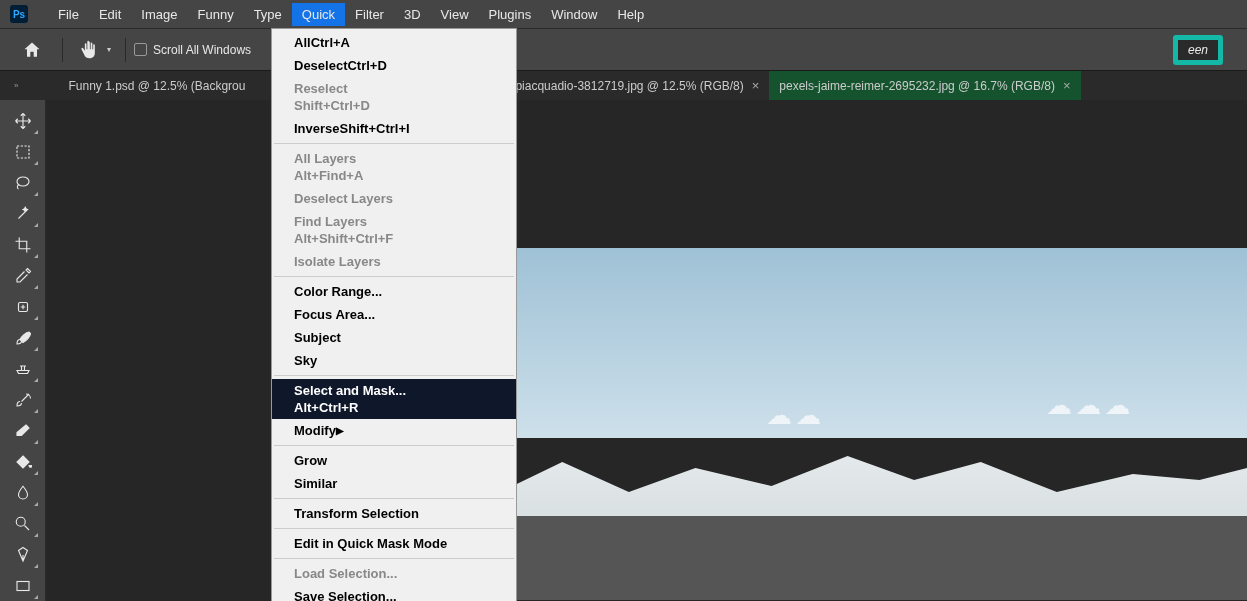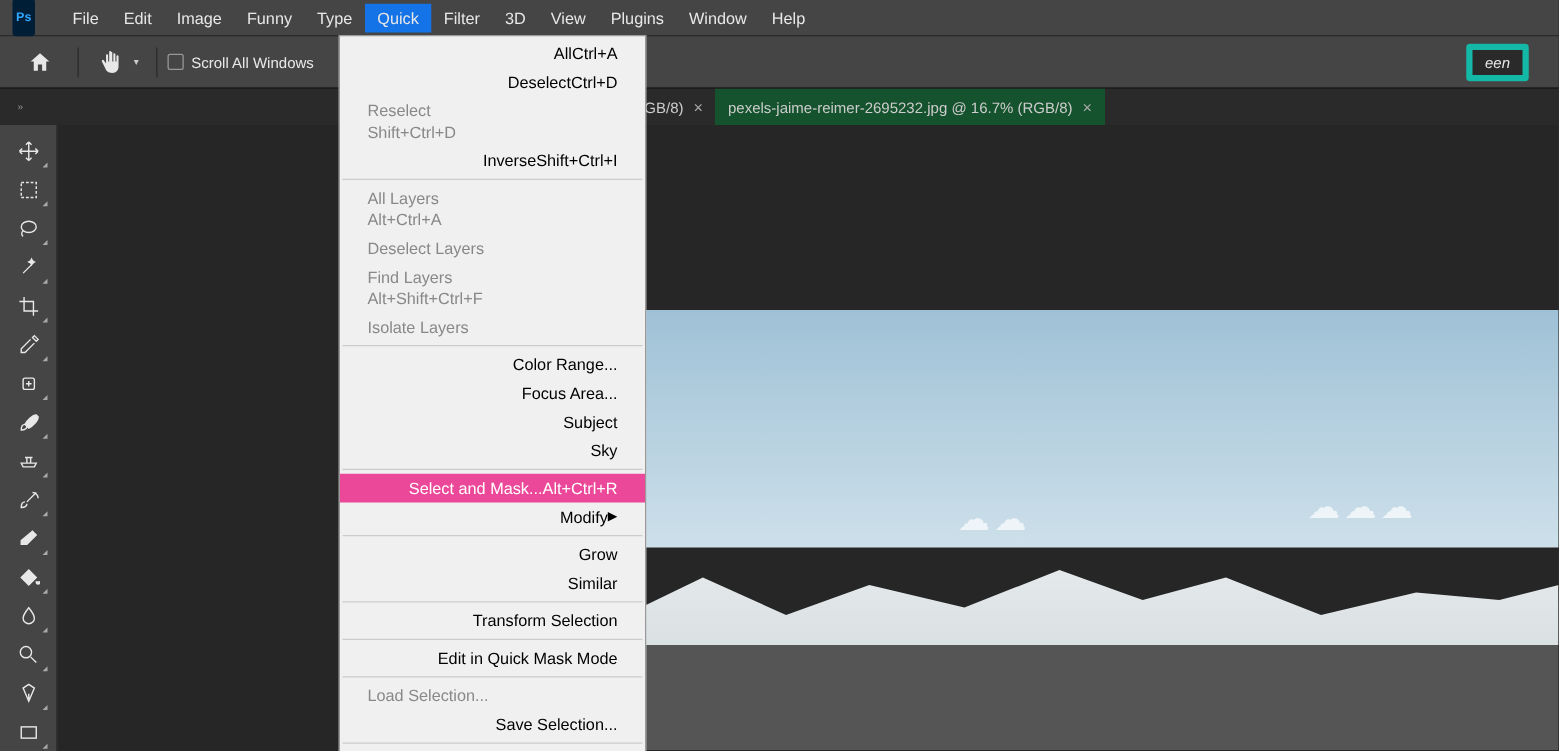--- a/index.html
+++ b/index.html
@@ -1,19 +1,19 @@
 <!DOCTYPE html>
 <html><head>
   <meta charset="utf-8">
   <style>
     * { margin: 0; padding: 0; box-sizing: border-box; font-family: -apple-system, "Segoe UI", sans-serif; }
     body { width: 1247px; height: 601px; background: #323232; overflow: hidden; position: relative; }
     
     .menubar { height: 28px; background: #454545; display: flex; align-items: center; padding: 0 10px; color: #e8e8e8; font-size: 13px; }
-    .ps-icon { width: 18px; height: 30px; background: #001e36; border-radius: 3px; display: flex; align-items: center; justify-content: center; color: #31a8ff; font-size: 10px; font-weight: bold; margin-right: 20px; }
+    .ps-icon { width: 18px; height: 18px; background: #001e36; border-radius: 3px; display: flex; align-items: center; justify-content: center; color: #31a8ff; font-size: 10px; font-weight: bold; margin-right: 20px; }
     .menu-item { padding: 4px 10px; cursor: pointer; }
     .menu-item.open { background: #1473e6; }
     
     .toolbar { height: 42px; background: #454545; display: flex; align-items: center; padding: 0 10px; color: #e8e8e8; font-size: 12px; border-top: 1px solid #2a2a2a; }
     .home-icon { width: 28px; height: 28px; display: flex; align-items: center; justify-content: center; margin: 0 8px; }
     .hand-icon { width: 28px; height: 28px; display: flex; align-items: center; justify-content: center; margin: 0 4px; }
     .dropdown-arrow { font-size: 8px; margin: 0 6px 0 0; color: #ccc; }
     .divider { width: 1px; height: 24px; background: #2a2a2a; margin: 0 8px; }
     .checkbox { width: 13px; height: 13px; border: 1px solid #999; border-radius: 2px; margin-right: 6px; display: inline-block; }
     .fit-btn { background: #2a2a2a; padding: 3px 10px; border-radius: 3px; margin-left: auto; margin-right: 14px; border: 5px solid #14b8a6; font-style: italic;}
@@ -29,23 +29,23 @@
     .tool { width: 34px; height: 32px; display: flex; align-items: center; justify-content: center; color: #e8e8e8; position: relative; }
     .tool-corner { position: absolute; bottom: 2px; right: 2px; width: 0; height: 0; border-left: 4px solid transparent; border-bottom: 4px solid #aaa; }
     .canvas { flex: 1; background: #262626; position: relative; overflow: hidden; }
     .sky-top { position:absolute; top:148px; left:250px; right:0; height:190px; background: linear-gradient(to bottom,#9fc1d6,#cde0ea);}
     .mountains { position:absolute; top:330px; left:250px; right:0; height:170px; background:#555; clip-path: polygon(0 60%, 5% 45%, 10% 55%, 15% 30%, 22% 48%, 28% 25%, 35% 50%, 42% 30%, 50% 45%, 58% 20%, 65% 40%, 72% 25%, 80% 50%, 88% 35%, 95% 40%, 100% 30%, 100% 100%, 0 100%);}
     .mountains.snow { background: linear-gradient(#e8ecee,#d4dcde); top: 332px; clip-path: polygon(0 60%, 5% 45%, 10% 55%, 15% 30%, 22% 48%, 28% 25%, 35% 50%, 42% 30%, 50% 45%, 58% 20%, 65% 40%, 72% 25%, 80% 50%, 88% 35%, 95% 40%, 100% 30%, 100% 70%, 0 70%); height: 120px;}
     .clouds { position: absolute; color: #fff; font-size: 26px; opacity: 0.7; letter-spacing: -2px;}
     .tiny-figure { position: absolute; top: 480px; left: 330px; width: 10px; height: 14px; background: #111; border-radius: 50% 50% 0 0; }
     
     .dropdown-menu { position: absolute; top: 28px; left: 271px; width: 246px; background: #f0f0f0; border: 1px solid #999; z-index: 100; font-size: 13px; color: #000; padding: 2px 0;}
-    .menu-row { display: flex; justify-content: flex-end; padding: 3px 22px; line-height: 17px; }
+    .menu-row { display: flex; justify-content: flex-start; padding: 3px 22px; line-height: 17px; font-weight: bold; }
     .menu-row.disabled { color: #888; flex-direction: column; }
-    .menu-row.hover { background: #ec4899; color: #fff; }
+    .menu-row.hover { background: #0f172a; color: #fff; flex-direction: column; }
     .menu-sep { height: 1px; background: #ccc; margin: 3px 2px; }
     .submenu-arrow { font-size: 10px; }
     .shortcut { color: inherit; }
     svg { display: block; }
   </style>
 </head>
 <body>
 
 <div class="menubar">
   <div class="ps-icon">Ps</div>
@@ -81,20 +81,23 @@
   <div class="divider"></div>
   <span class="checkbox"></span>
   <span>Scroll All Windows</span>
   <span class="fit-btn">een</span>
 </div>
 
 <div class="tab-strip">
   <div class="collapse-handle">»</div>
   <div id="tabs-container" style="display:flex;height:100%;">
       <div style="width: 36px;"></div>
+      <div class="tab">
+        <span>Funny 1.psd @ 12.5% (Backgrou</span>
+      </div>
       <div style="width: 246px;"></div>
       <div class="tab">
         <span>-piacquadio-3812719.jpg @ 12.5% (RGB/8)</span>
         <span class="tab-close">×</span>
       </div>
       <div class="tab active">
         <span>pexels-jaime-reimer-2695232.jpg @ 16.7% (RGB/8)</span>
         <span class="tab-close">×</span>
       </div>
     </div>
@@ -228,21 +231,21 @@
       <span>Reselect</span>
       <span class="shortcut">Shift+Ctrl+D</span>
     </div>
     <div class="menu-row">
       <span>Inverse</span>
       <span class="shortcut">Shift+Ctrl+I</span>
     </div>
     <div class="menu-sep"></div>
     <div class="menu-row disabled">
       <span>All Layers</span>
-      <span class="shortcut">Alt+Ctrl+A</span>
+      <span class="shortcut">Alt+Find+A</span>
     </div>
     <div class="menu-row disabled">
       <span>Deselect Layers</span>
       <span class="shortcut"></span>
     </div>
     <div class="menu-row disabled">
       <span>Find Layers</span>
       <span class="shortcut">Alt+Shift+Ctrl+F</span>
     </div>
     <div class="menu-row disabled">

